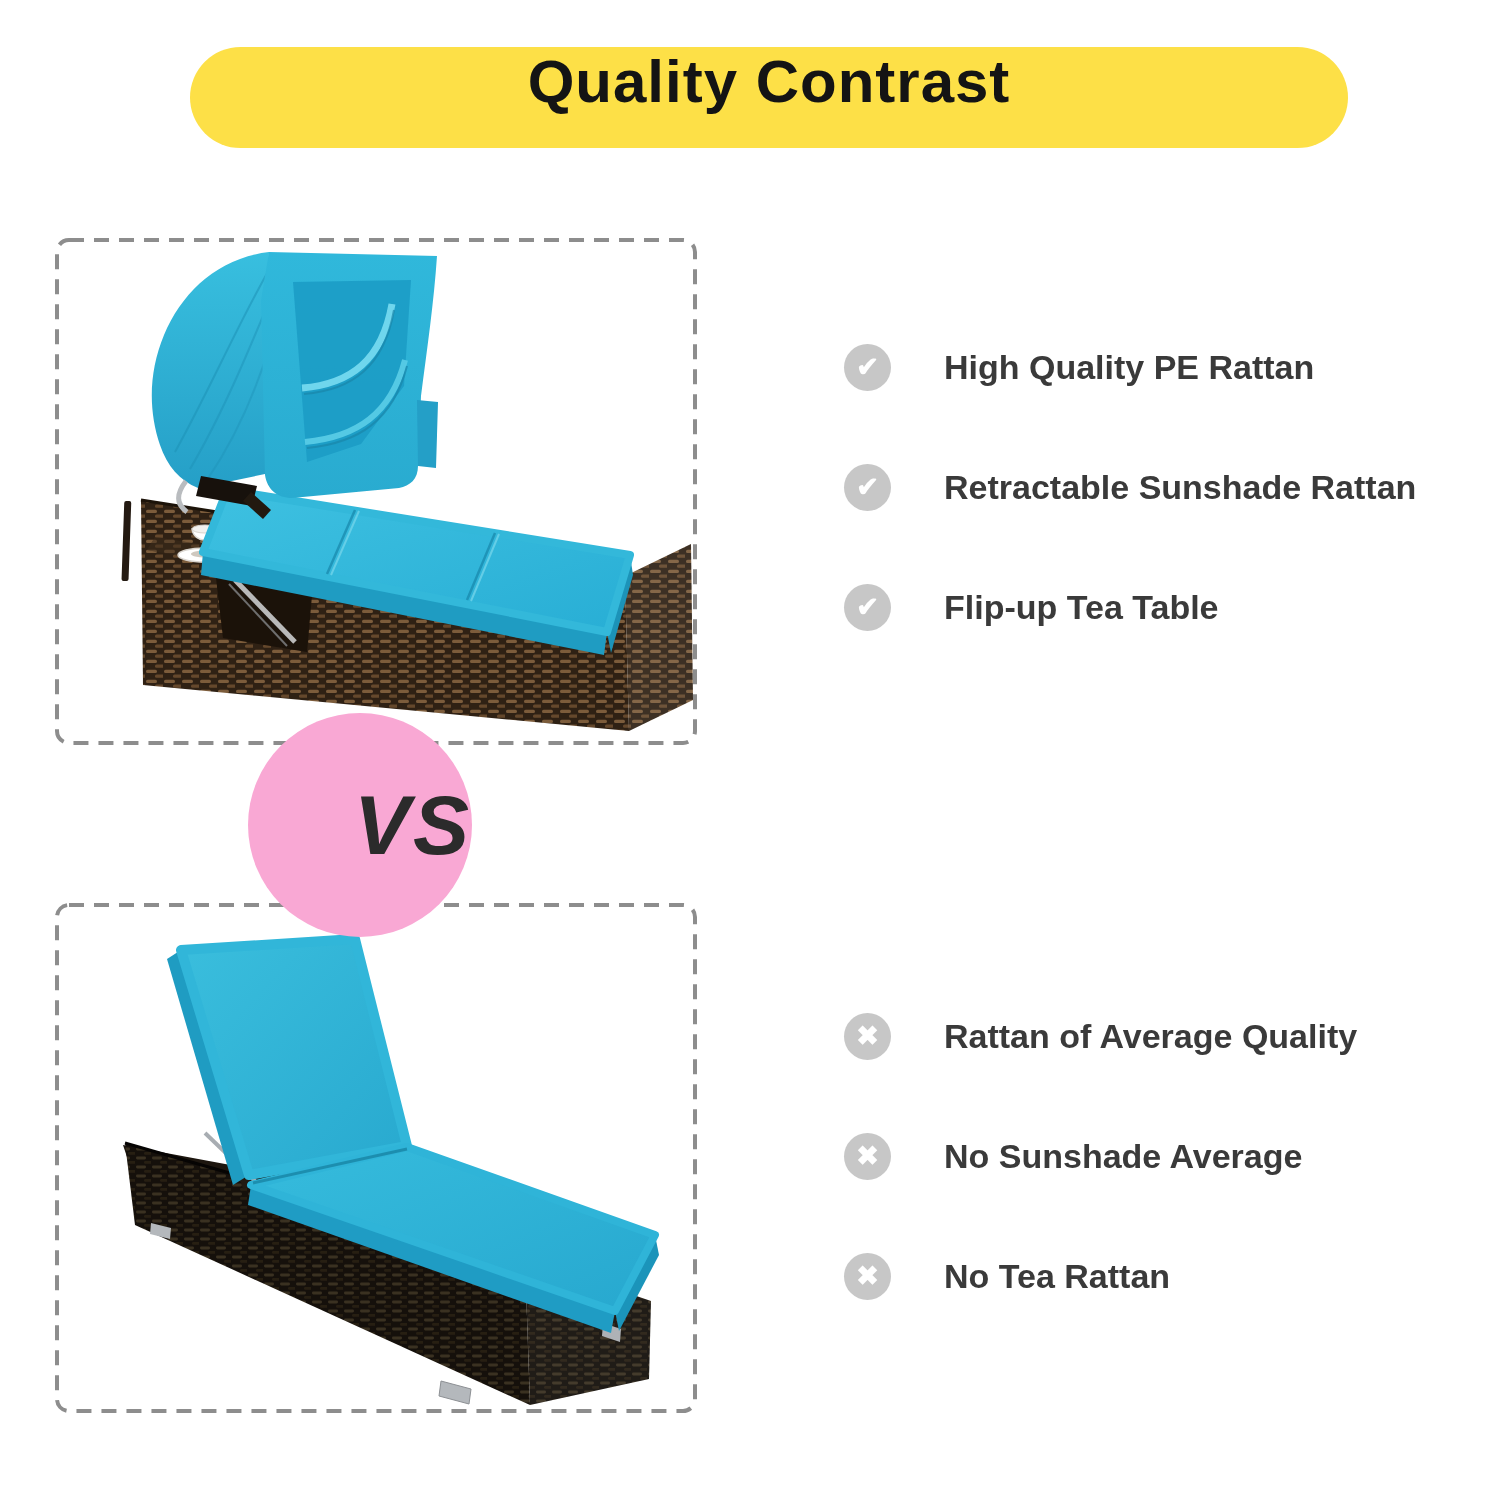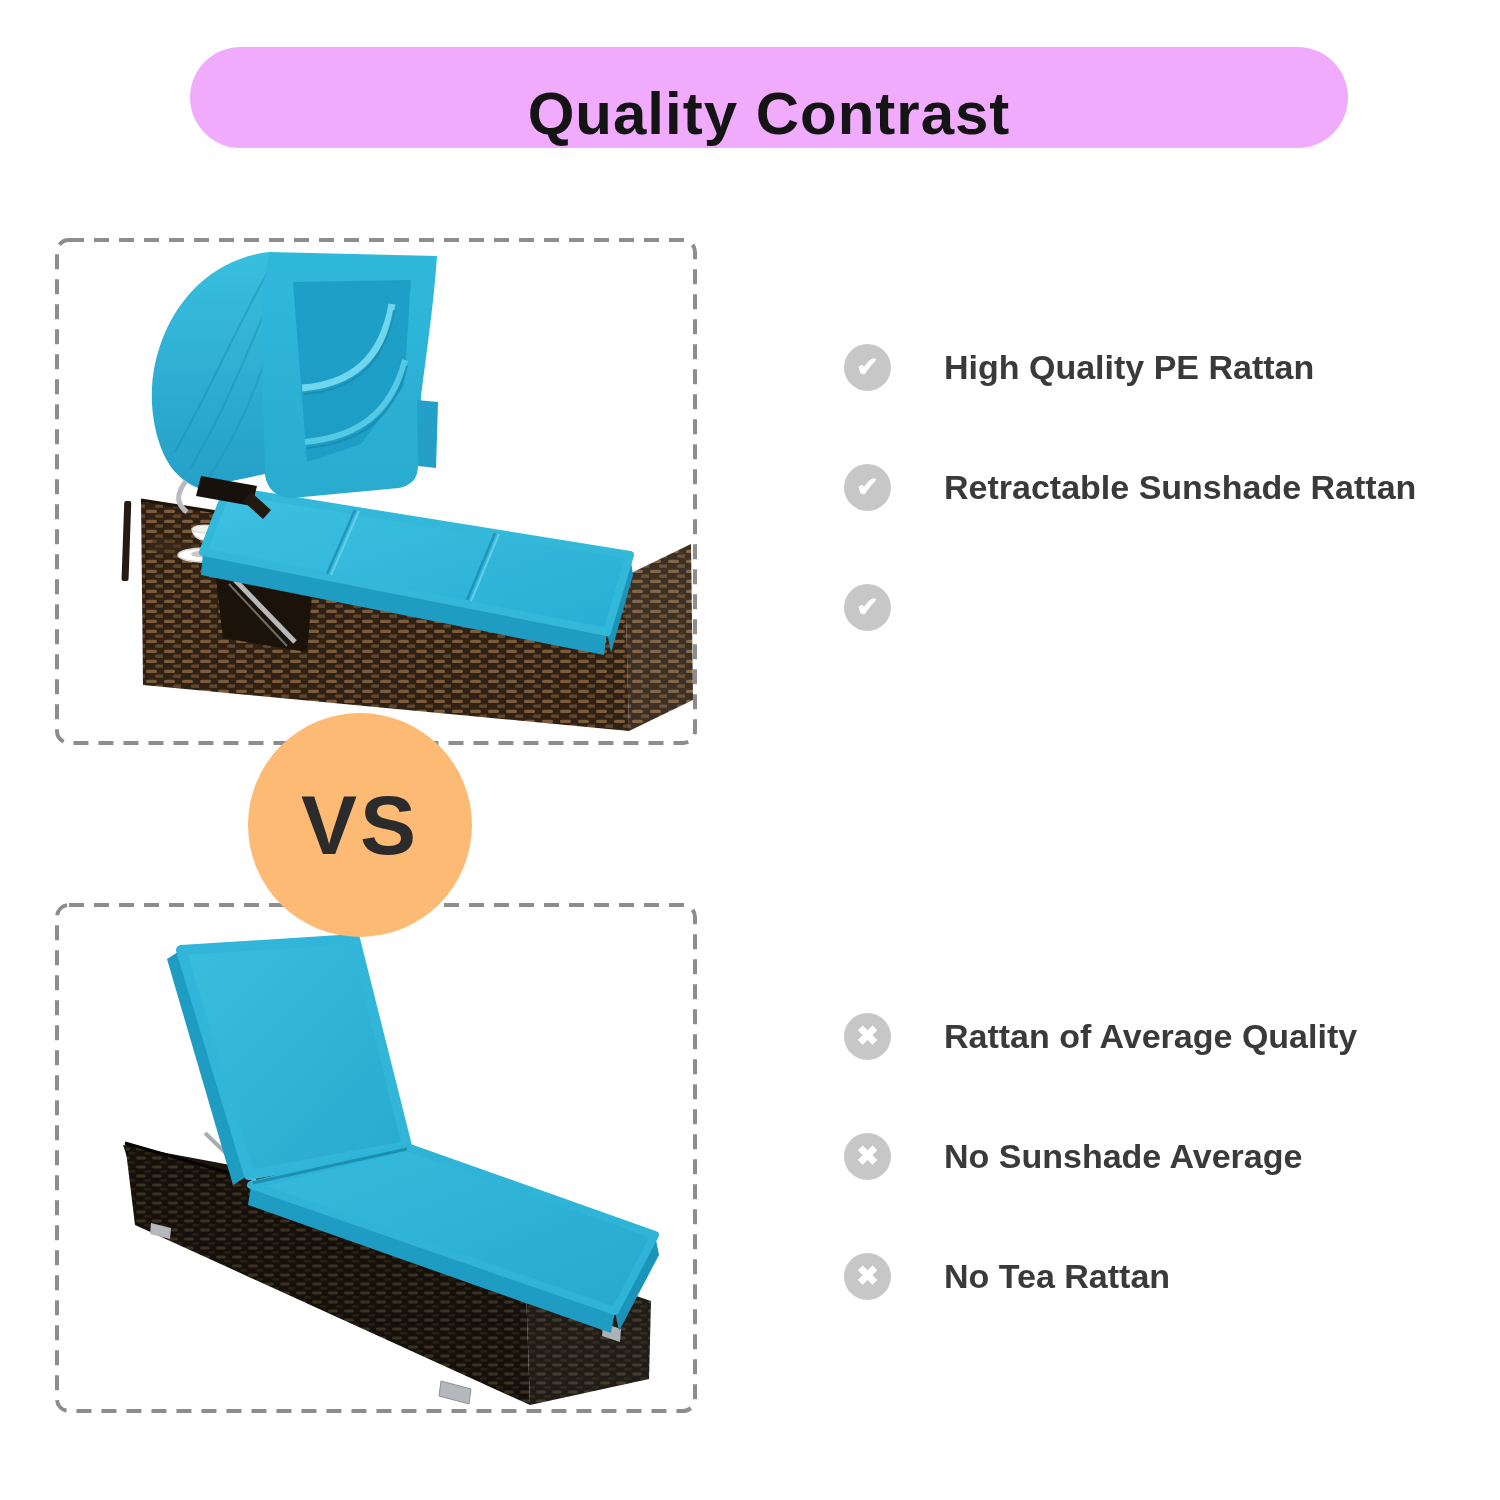--- a/index.html
+++ b/index.html
@@ -3,36 +3,36 @@
 <meta charset="utf-8">
 <style>
   html,body{margin:0;padding:0;}
   body{
     width:1500px;height:1500px;position:relative;background:#ffffff;
     font-family:"Liberation Sans", sans-serif;overflow:hidden;
   }
   
   .banner{
     position:absolute;left:190px;top:47px;width:1158px;height:101px;
-    background:#f0abfc;border-radius:51px;
-    display:flex;align-items:flex-end;justify-content:center;
+    background:#fde047;border-radius:51px;
+    display:flex;align-items:flex-start;justify-content:center;
   }
   .banner h1{
     margin:0;font-size:60px;font-weight:bold;color:#141414;letter-spacing:1px;
   }
   
   .product-box{position:absolute;}
   .box-top{left:55px;top:238px;width:642px;height:507px;}
   .box-bottom{left:55px;top:903px;width:642px;height:510px;}
   .product-box svg{display:block;width:100%;height:100%;}
   
   .vs-badge{
     position:absolute;left:248px;top:713px;width:224px;height:224px;
-    background:#fdba74;border-radius:50%;z-index:5;
-    display:flex;align-items:center;justify-content:center;
+    background:#f9a8d4;border-radius:50%;z-index:5;
+    display:flex;align-items:center;justify-content:flex-end;font-style:italic;
   }
   .vs-badge span{
     font-size:84px;font-weight:bold;color:#2b2b2b;letter-spacing:3px;
   }
   
   .feature-list{
     position:absolute;left:844px;display:flex;flex-direction:column;gap:72px;
   }
   .list-pros{top:343px;}
   .list-cons{top:1012px;}
@@ -201,20 +201,21 @@
   <div class="feature-item">
     <span class="li-icon">✔</span>
     <span class="li-label">High Quality PE Rattan</span>
   </div>
   <div class="feature-item">
     <span class="li-icon">✔</span>
     <span class="li-label">Retractable Sunshade Rattan</span>
   </div>
   <div class="feature-item">
     <span class="li-icon">✔</span>
+    <span class="li-label">Flip-up Tea Table</span>
   </div>
 </div>
 
 <div class="feature-list list-cons">
   <div class="feature-item">
     <span class="li-icon">✖</span>
     <span class="li-label">Rattan of Average Quality</span>
   </div>
   <div class="feature-item">
     <span class="li-icon">✖</span>

